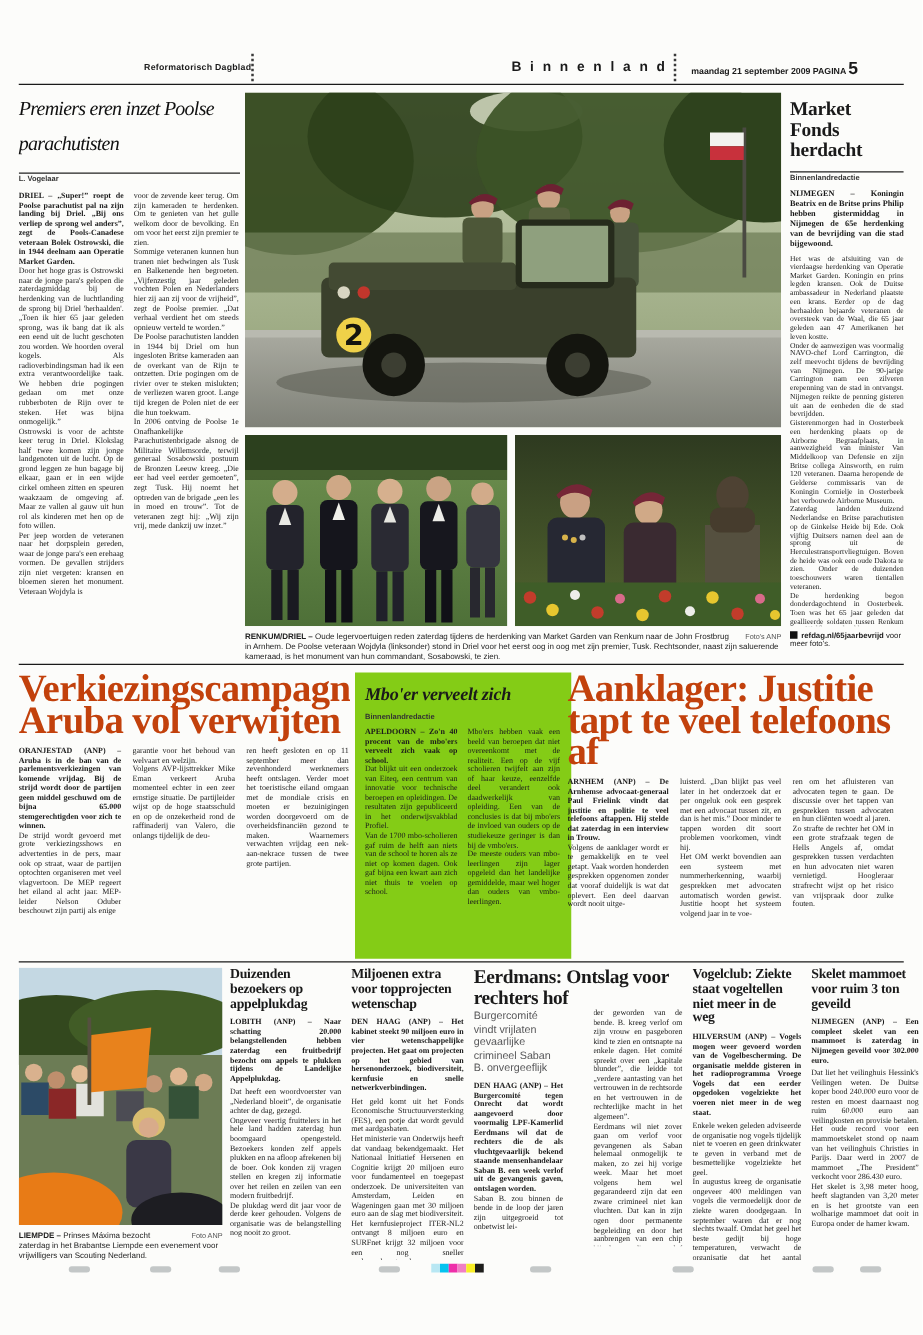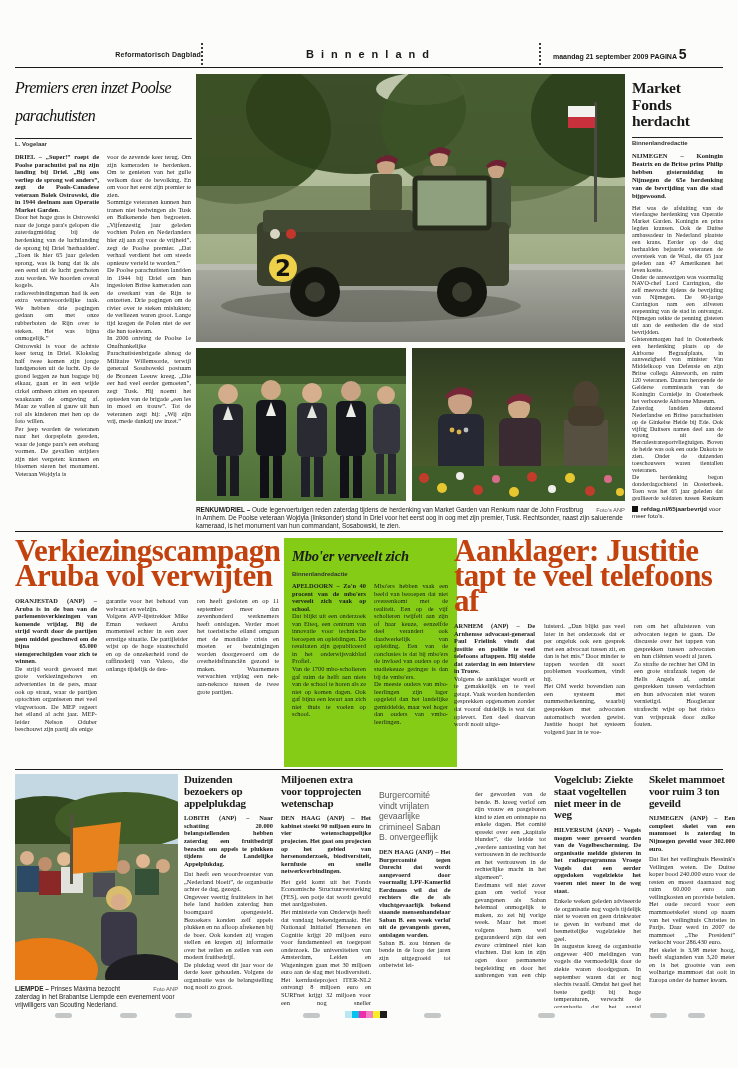--- a/index.html
+++ b/index.html
@@ -2,21 +2,21 @@
 <html><head>
 <meta charset="utf-8">
 <style>
   html,body{margin:0;padding:0;background:#ffffff;}
   #page{position:relative;width:738px;height:1068px;background:#fcfcfa;font-family:"Liberation Serif",serif;color:#1a1a1a;overflow:hidden;}
 
   
   .hdr{position:absolute;left:15px;top:42px;width:708px;height:24px;display:flex;align-items:center;font-family:"Liberation Sans",sans-serif;}
   .hdr-left{width:186px;text-align:right;font-weight:bold;font-size:7px;letter-spacing:.2px;}
   .hdr-sep{border-left:2px dotted #3a3a3a;height:22px;margin:0;}
-  .hdr-center{flex:1;text-align:center;font-weight:bold;font-size:11px;letter-spacing:7px;}
+  .hdr-center{flex:1;text-align:right;font-weight:bold;font-size:11px;letter-spacing:7px;}
   .hdr-right{width:170px;text-align:left;font-weight:bold;font-size:7px;padding-left:12px;white-space:nowrap;}
   .hdr-page-num{font-size:14px;}
   .rule{position:absolute;left:15px;width:708px;border-top:1px solid #1a1a1a;height:0;}
 
   
   .body-txt{font-size:6.4px;line-height:7.55px;text-align:justify;white-space:pre-line;color:#1c1c1c;}
   .bold-lead{font-weight:bold;white-space:pre-line;text-align:justify;}
   .byline{font-family:"Liberation Sans",sans-serif;font-size:6px;font-weight:bold;color:#333;}
   .cols2{display:flex;gap:8px;}
   .cols3{display:flex;gap:9px;}
@@ -71,21 +71,21 @@
   .bot-art{position:absolute;top:774px;height:234px;overflow:hidden;}
   #art-appel{left:184px;width:89px;}
   #art-wet{left:281px;width:90px;}
   #art-eerd{left:379px;width:167px;}
   #art-vogel{left:554px;width:87px;}
   #art-mam{left:649px;width:86px;}
   .h-sm{font-weight:bold;font-size:11px;line-height:11.8px;letter-spacing:-.2px;}
   .h-md{font-weight:bold;font-size:15.5px;line-height:16.5px;letter-spacing:-.3px;}
   .bot-lead{margin-top:5px;font-size:6.4px;line-height:7.55px;}
   .bot-body{margin-top:3px;}
-  .eerd-cols{display:flex;gap:24px;margin-top:16px;}
+  .eerd-cols{display:flex;gap:24px;margin-top:0;}
   .eerd-col{width:79px;overflow:hidden;height:190px;}
   .eerd-subhead{font-family:"Liberation Sans",sans-serif;font-size:8.6px;line-height:10.6px;color:#58585a;margin-bottom:5px;}
 
   
   .mark{position:absolute;top:1013px;width:17px;height:5px;border-radius:3px;background:#c3c7c7;}
   .cbar{position:absolute;top:1011px;left:345px;display:flex;}
   .cbar div{width:7px;height:7px;}
   .c1{background:#b8e7f3}.c2{background:#04c3ef}.c3{background:#ee2fa9}
   .c4{background:#f07fc4}.c5{background:#f8ee27}.c6{background:#1d1d1b}
 </style>
@@ -384,20 +384,21 @@
 
   <div id="art-wet" class="bot-art">
     <div class="h-sm">Miljoenen extra voor topprojecten wetenschap</div>
     <div class="bot-lead bold-lead">DEN HAAG (ANP) – Het kabinet steekt 90 miljoen euro in vier wetenschappelijke projecten. Het gaat om projecten op het gebied van hersenonderzoek, biodiversiteit, kernfusie en snelle netwerkverbindingen.</div>
     <div class="bot-body body-txt">Het geld komt uit het Fonds Economische Structuurversterking (FES), een potje dat wordt gevuld met aardgasbaten.
 Het ministerie van Onderwijs heeft dat vandaag bekendgemaakt. Het Nationaal Initiatief Hersenen en Cognitie krijgt 20 miljoen euro voor fundamenteel en toegepast onderzoek. De universiteiten van Amsterdam, Leiden en Wageningen gaan met 30 miljoen euro aan de slag met biodiversiteit. Het kernfusieproject ITER-NL2 ontvangt 8 miljoen euro en SURFnet krijgt 32 miljoen voor een nog sneller onderzoeksnetwerk.
 Een onafhankelijke commissie toetste de voorstellen; de ministerraad stemde er al mee in.</div>
   </div>
 
   <div id="art-eerd" class="bot-art">
+    <div class="h-md">Eerdmans: Ontslag voor rechters hof</div>
     <div class="eerd-cols">
       <div class="eerd-col">
         <div class="eerd-subhead">Burgercomité vindt vrijlaten gevaarlijke crimineel Saban B. onvergeeflijk</div>
         <div class="body-txt bold-lead">DEN HAAG (ANP) – Het Burgercomité tegen Onrecht dat wordt aangevoerd door voormalig LPF-Kamerlid Eerdmans wil dat de rechters die de als vluchtgevaarlijk bekend staande mensenhandelaar Saban B. een week verlof uit de gevangenis gaven, ontslagen worden.</div>
         <div class="body-txt">Saban B. zou binnen de bende in de loop der jaren zijn uitgegroeid tot onbetwist lei-</div>
       </div>
       <div class="eerd-col">
         <div class="body-txt">der geworden van de bende. B. kreeg verlof om zijn vrouw en pasgeboren kind te zien en ontsnapte na enkele dagen. Het comité spreekt over een „kapitale blunder”, die leidde tot „verdere aantasting van het vertrouwen in de rechtsorde en het vertrouwen in de rechterlijke macht in het algemeen”.
 Eerdmans wil niet zover gaan om verlof voor gevangenen als Saban helemaal onmogelijk te maken, zo zei hij vorige week. Maar het moet volgens hem wel gegarandeerd zijn dat een zware crimineel niet kan vluchten. Dat kan in zijn ogen door permanente begeleiding en door het aanbrengen van een chip bij degene die op verlof gaat.</div>
       </div>

